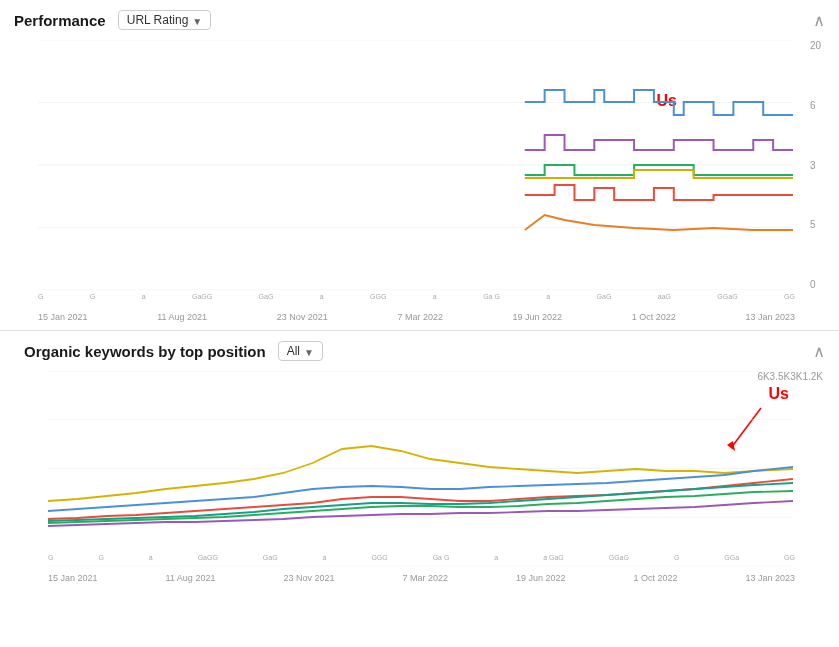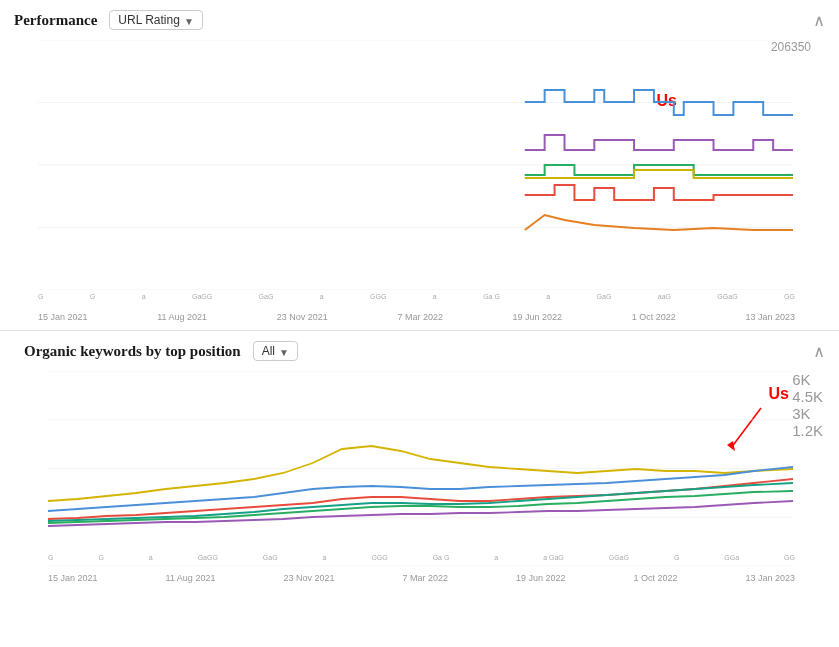--- a/index.html
+++ b/index.html
@@ -26,21 +26,20 @@
     .section-title-group {
       display: flex;
       align-items: center;
       gap: 12px;
     }
 
     .section-title {
       font-size: 15px;
       font-weight: 600;
       color: #1a1a1a;
-      font-family: Liberation Serif, serif;
     }
 
     .dropdown-btn {
       display: flex;
       align-items: flex-end;
       gap: 4px;
       border: 1px solid #ccc;
       border-radius: 4px;
       padding: 2px 8px;
       background: #fff;
@@ -69,40 +68,40 @@
 
     .chart-area-bottom {
       position: relative;
       width: 100%;
       height: 220px;
       margin-top: 4px;
     }
 
     .y-axis-labels {
       position: absolute;
-      right: 14px;
+      right: 4px;
       top: 0;
       height: 250px;
       display: flex;
-      flex-direction: row;
+      flex-direction: column;
       justify-content: space-between;
-      font-size: 12px;
+      font-size: 10px;
       color: #999;
       pointer-events: none;
     }
 
     .y-axis-labels-bottom {
       position: absolute;
       right: 2px;
       top: 0;
       height: 195px;
       display: flex;
-      flex-direction: column;
-      justify-content: flex-start;
-      font-size: 15px;
+      flex-direction: row;
+      justify-content: flex-end;
+      font-size: 10px;
       color: #999;
       pointer-events: none;
     }
 
     .us-label-perf {
       position: absolute;
       top: 52px;
       right: 148px;
       font-size: 16px;
       font-weight: bold;
@@ -236,21 +235,21 @@
         <span class="dropdown-arrow">▼</span>
       </button>
     </div>
     <span class="collapse-icon">∧</span>
   </div>
 
   <div class="chart-area-bottom">
 
     <div class="y-axis-labels-bottom">
       <span>6K</span>
-      <span>4.5K</span>
+      <span>3.5K</span>
       <span>3K</span>
       <span>1.2K</span>
     </div>
 
     <div class="us-label-kw">Us</div>
 
     <svg class="us-arrow" width="60" height="60" viewBox="0 0 60 60">
       <line x1="40" y1="5" x2="10" y2="45" stroke="red" stroke-width="1.5"></line>
       <polygon points="6,42 14,48 12,38" fill="red"></polygon>
     </svg>

